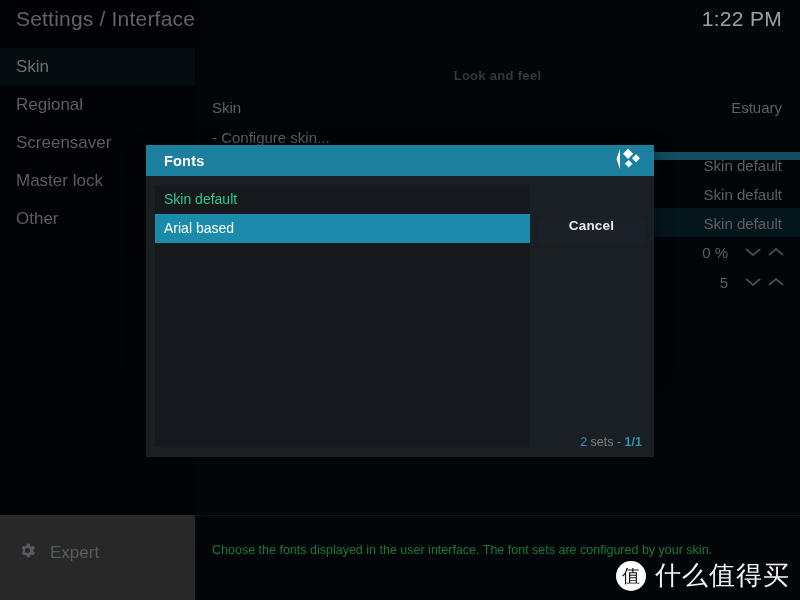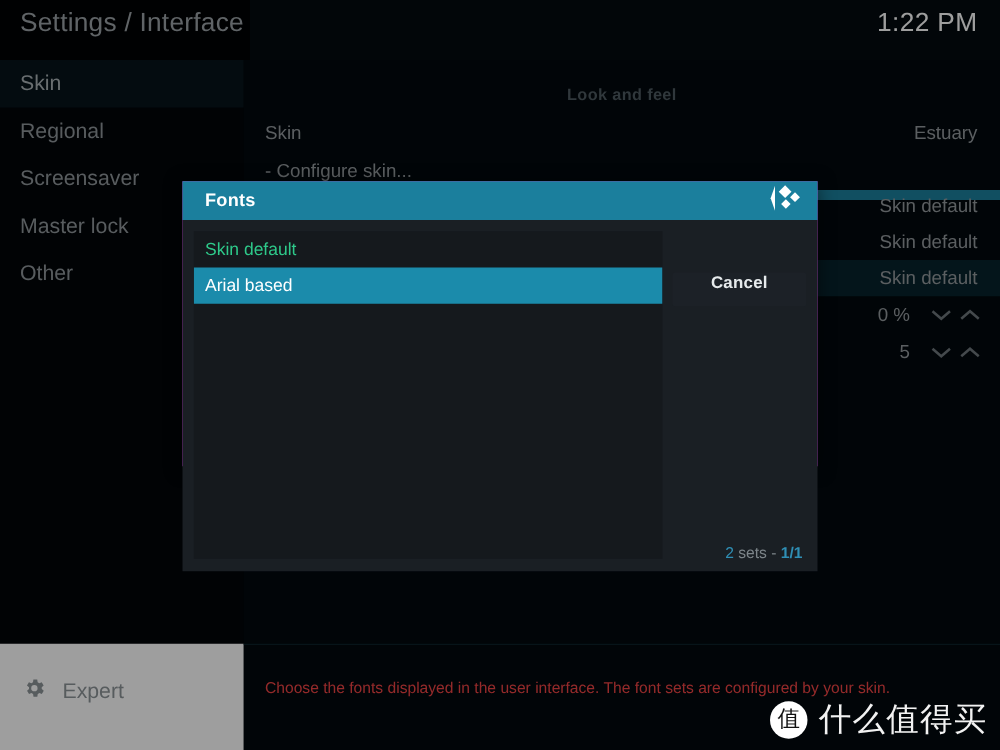--- a/index.html
+++ b/index.html
@@ -76,21 +76,21 @@
   .rail-item.sel {
     background: #06141a;
     color: #a9b1b5;
   }
 
   
   .expert {
     position: absolute;
     left: 0; bottom: 0;
     width: 195px; height: 85px;
-    background: #ffffff;
+    background: #404040;
   }
   .expert-inner {
     position: absolute;
     left: 18px; top: 26px;
     display: flex;
     align-items: center;
     gap: 13px;
   }
   .expert-label {
     font-size: 17px;
@@ -155,32 +155,32 @@
     left: 195px; bottom: 0;
     width: 605px; height: 85px;
     background: #02080d;
     border-top: 1px solid #0b2028;
   }
   .desc-text {
     position: absolute;
     left: 17px; top: 26px;
     right: 10px;
     font-size: 12.5px;
-    color: #ef4444;
+    color: #22c55e;
     line-height: 17px;
     white-space: nowrap;
     overflow: hidden;
   }
 
   
   .dialog {
     position: absolute;
     left: 146px; top: 145px;
     width: 508px; height: 228px;
-    background: #d946ef;
+    background: #f0abfc;
     box-shadow: 0 2px 14px rgba(0,0,0,0.55);
   }
 
   .dlg-header {
     position: absolute;
     left: 0; top: 0;
     width: 508px; height: 31px;
     background: #1b7f9d;
   }
   .dlg-title {

